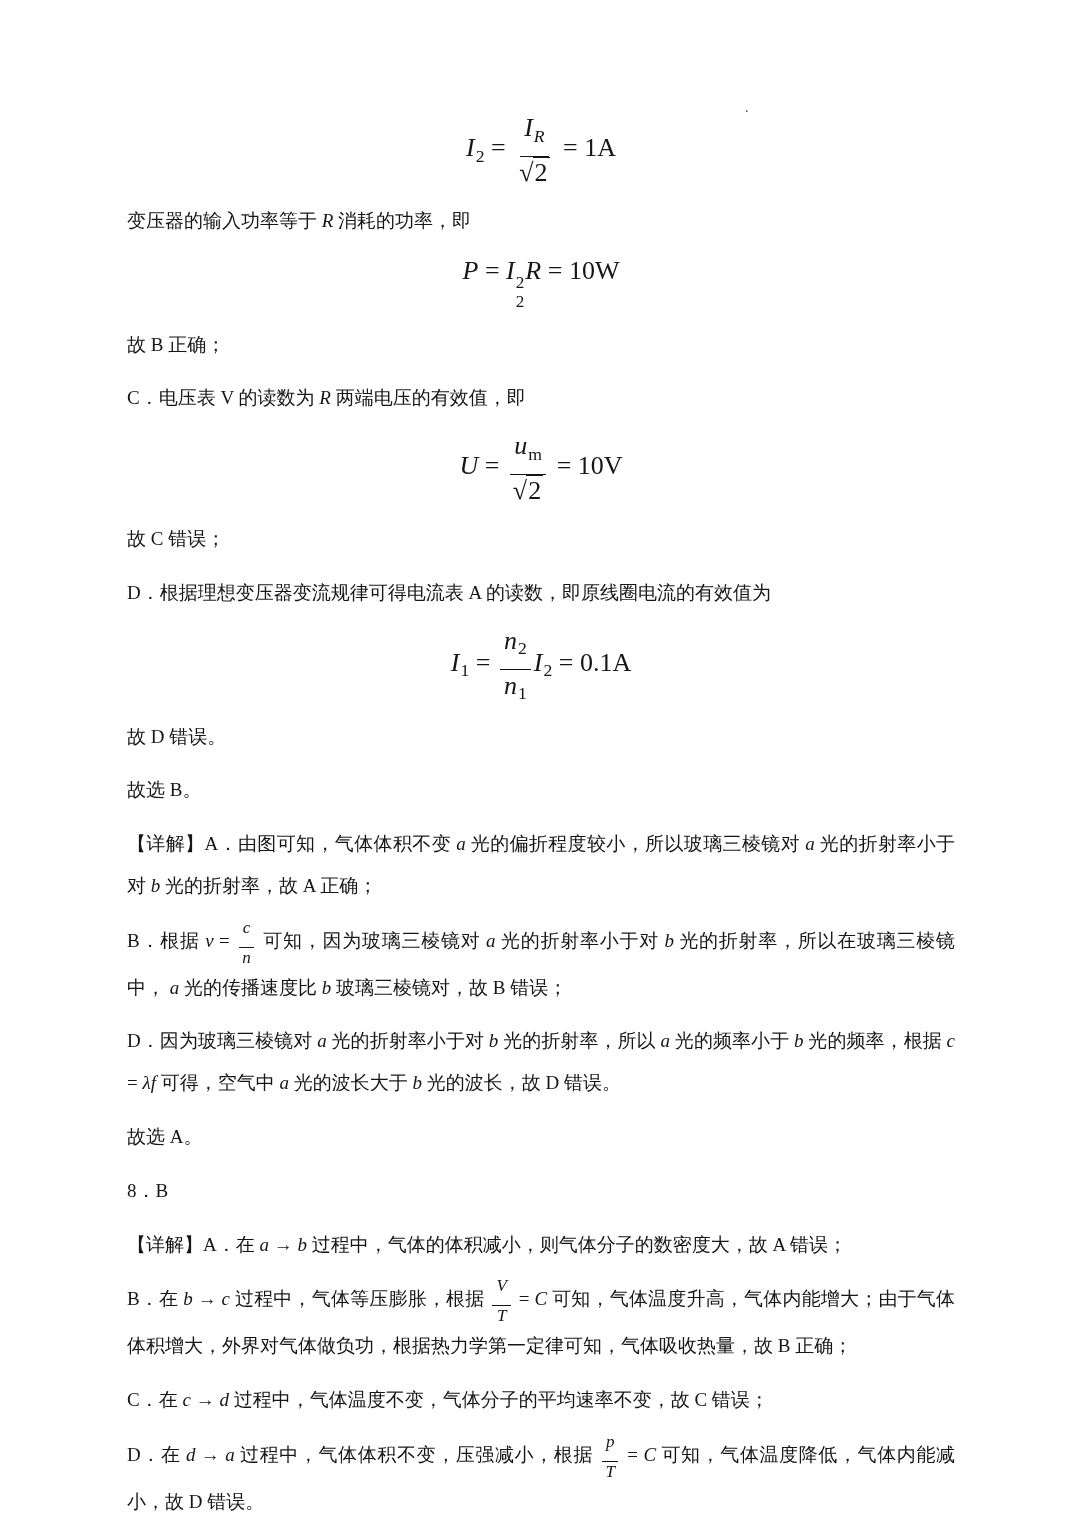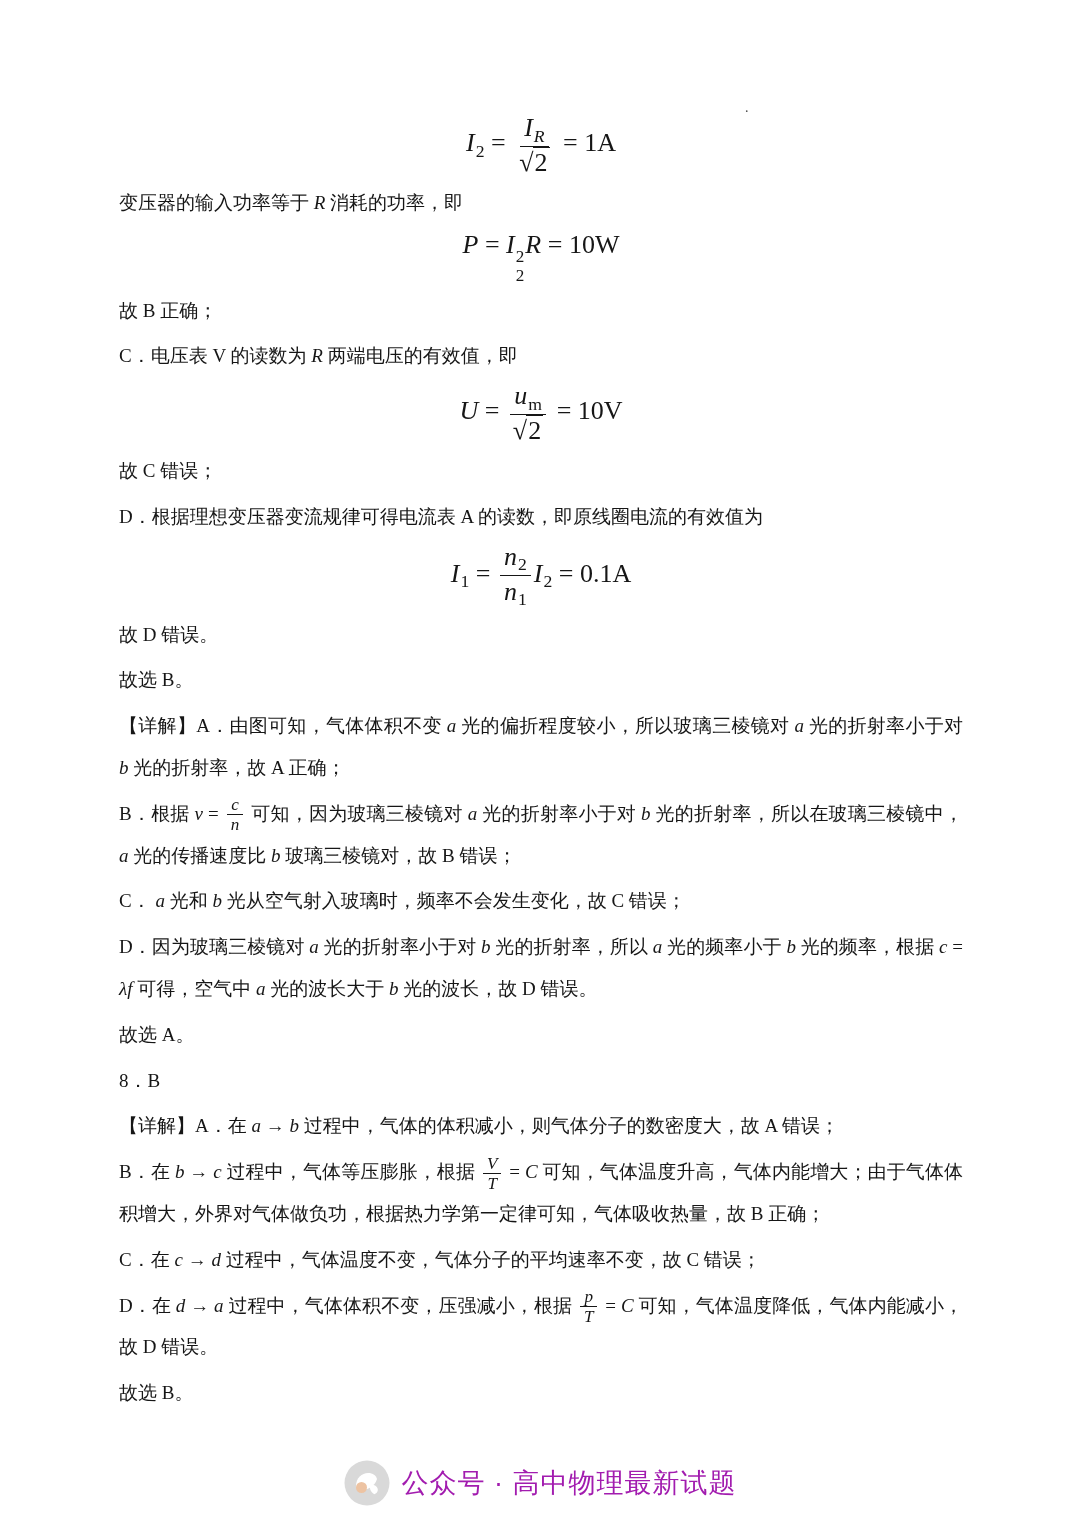--- a/index.html
+++ b/index.html
@@ -11,41 +11,41 @@
     min-height: 1527px;
     background: #ffffff;
     color: #161616;
     font-family: "Liberation Serif", "DejaVu Serif", serif;
     padding: 112px 113px 110px 115px;
   }
   .para {
     font-size: 19px;
     line-height: 2.2;
     text-align: justify;
-    margin: 4px;
+    margin: 12px;
   }
   .formula {
     font-size: 26px;
     text-align: center;
     margin: 1px 0;
     line-height: 1.3;
   }
   .t-run { font-style: normal; }
   .math-var { font-style: italic; }
   
   .frac {
     display: inline-flex;
     flex-direction: column;
     align-items: center;
     vertical-align: middle;
     margin: 0 3px;
     line-height: 1.15;
   }
   .para .frac { font-size: 0.9em; line-height: 1.05; }
-  .fr-num { display: block; padding: 0 4px 0; border-bottom: 1.2px solid currentColor; }
+  .fr-num { display: block; padding: 0 4px 10px; border-bottom: 1.2px solid currentColor; }
   .fr-den { display: block; padding: 1px 4px 0; }
   
   .sb-group { white-space: nowrap; }
   .sub-script { font-size: 0.68em; vertical-align: -0.32em; margin-left: 1px; }
   .ss-group { white-space: nowrap; }
   .stack {
     display: inline-flex;
     flex-direction: column;
     font-size: 0.66em;
     line-height: 1.12;
@@ -111,21 +111,20 @@
         <span class="fr-num"><span class="sb-group"><span class="math-var">n</span><span class="sub-script">2</span></span></span>
         <span class="fr-den"><span class="sb-group"><span class="math-var">n</span><span class="sub-script">1</span></span></span>
       </span><span class="sb-group"><span class="math-var">I</span><span class="sub-script">2</span></span><span class="t-run"> = 0.1A</span></div>
   <div class="para"><span class="t-run">故 D 错误。</span></div>
   <div class="para"><span class="t-run">故选 B。</span></div>
   <div class="para"><span class="t-run">【详解】A．由图可知，气体体积不变 </span><span class="math-var">a</span><span class="t-run"> 光的偏折程度较小，所以玻璃三棱镜对 </span><span class="math-var">a</span><span class="t-run"> 光的折射率小于对 </span><span class="math-var">b</span><span class="t-run"> 光的折射率，故 A 正确；</span></div>
   <div class="para"><span class="t-run">B．根据 </span><span class="math-var">v</span><span class="t-run"> = </span><span class="frac">
         <span class="fr-num"><span class="math-var">c</span></span>
         <span class="fr-den"><span class="math-var">n</span></span>
       </span><span class="t-run"> 可知，因为玻璃三棱镜对 </span><span class="math-var">a</span><span class="t-run"> 光的折射率小于对 </span><span class="math-var">b</span><span class="t-run"> 光的折射率，所以在玻璃三棱镜中， </span><span class="math-var">a</span><span class="t-run"> 光的传播速度比 </span><span class="math-var">b</span><span class="t-run"> 玻璃三棱镜对，故 B 错误；</span></div>
-  <div class="para"><span class="t-run">C． </span><span class="math-var">a</span><span class="t-run"> 光和 </span><span class="math-var">b</span><span class="t-run"> 光从空气射入玻璃时，频率不会发生变化，故 C 错误；</span></div>
   <div class="para"><span class="t-run">D．因为玻璃三棱镜对 </span><span class="math-var">a</span><span class="t-run"> 光的折射率小于对 </span><span class="math-var">b</span><span class="t-run"> 光的折射率，所以 </span><span class="math-var">a</span><span class="t-run"> 光的频率小于 </span><span class="math-var">b</span><span class="t-run"> 光的频率，根据 </span><span class="math-var">c</span><span class="t-run"> = </span><span class="math-var">λf</span><span class="t-run"> 可得，空气中 </span><span class="math-var">a</span><span class="t-run"> 光的波长大于 </span><span class="math-var">b</span><span class="t-run"> 光的波长，故 D 错误。</span></div>
   <div class="para"><span class="t-run">故选 A。</span></div>
   <div class="para"><span class="t-run">8．B</span></div>
   <div class="para"><span class="t-run">【详解】A．在 </span><span class="math-var">a</span><span class="t-run"> → </span><span class="math-var">b</span><span class="t-run"> 过程中，气体的体积减小，则气体分子的数密度大，故 A 错误；</span></div>
   <div class="para"><span class="t-run">B．在 </span><span class="math-var">b</span><span class="t-run"> → </span><span class="math-var">c</span><span class="t-run"> 过程中，气体等压膨胀，根据 </span><span class="frac">
         <span class="fr-num"><span class="math-var">V</span></span>
         <span class="fr-den"><span class="math-var">T</span></span>
       </span><span class="t-run"> = </span><span class="math-var">C</span><span class="t-run"> 可知，气体温度升高，气体内能增大；由于气体体积增大，外界对气体做负功，根据热力学第一定律可知，气体吸收热量，故 B 正确；</span></div>
   <div class="para"><span class="t-run">C．在 </span><span class="math-var">c</span><span class="t-run"> → </span><span class="math-var">d</span><span class="t-run"> 过程中，气体温度不变，气体分子的平均速率不变，故 C 错误；</span></div>
   <div class="para"><span class="t-run">D．在 </span><span class="math-var">d</span><span class="t-run"> → </span><span class="math-var">a</span><span class="t-run"> 过程中，气体体积不变，压强减小，根据 </span><span class="frac">

